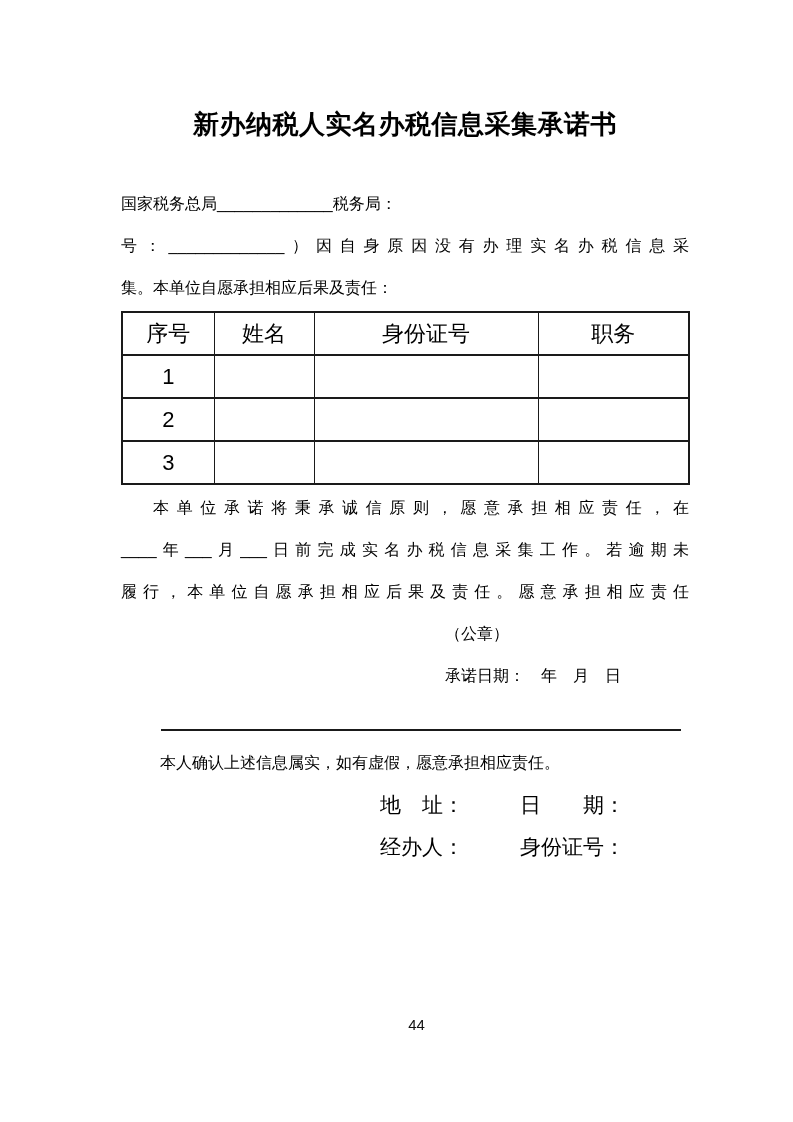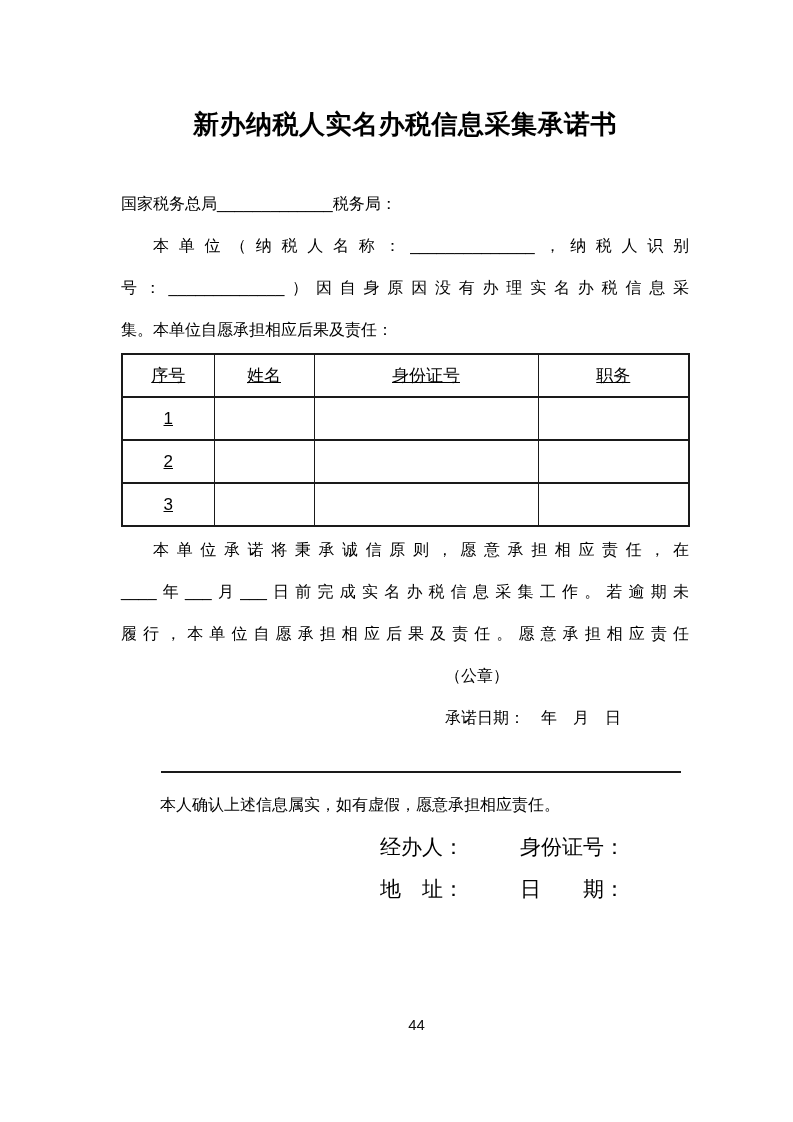--- a/index.html
+++ b/index.html
@@ -37,26 +37,25 @@
     border-collapse:collapse;
     table-layout:fixed;
     width:567px;
     margin-top:2px;
   }
   table.personnel td, table.personnel th{
     border:1px solid #1a1a1a;
     border-top-width:2px;
     border-bottom-width:2px;
     height:41px;
-    font-size:17px;
+    font-size:22px;
     font-weight:normal;
     text-align:center;
     vertical-align:middle;
     padding:0;
-    text-decoration:underline;
   }
   table.personnel{ border:2px solid #1a1a1a; }
   .p2-first{ margin-top:2px; }
   .seal-block{ padding-left:324px; text-indent:0; }
   .divider{
     width:520px;
     margin:32px 0 11px 40px;
     border-top:2px solid #1a1a1a;
     height:0;
   }
@@ -85,21 +84,20 @@
 </head>
 <body>
 
 <div class="page">
   <div class="content">
 
     <h1 class="doc-title">新办纳税人实名办税信息采集承诺书</h1>
 
     <div class="line">国家税务总局_____________税务局：</div>
 
-    <div class="line jline indent">本单位（纳税人名称：______________，纳税人识别</div>
     <div class="line jline">号：_____________）因自身原因没有办理实名办税信息采</div>
     <div class="line">集。本单位自愿承担相应后果及责任：</div>
 
     <table class="personnel">
       <colgroup>
         <col style="width:92px">
         <col style="width:100px">
         <col style="width:224px">
         <col style="width:151px">
       </colgroup>
@@ -139,24 +137,24 @@
 
 
     <div class="line seal-block">（公章）</div>
     <div class="line seal-block">承诺日期：　年　月　日</div>
 
     <div class="divider"></div>
 
     <div class="line confirm">本人确认上述信息属实，如有虚假，愿意承担相应责任。</div>
 
     <div class="sig-row">
+      <span class="sig-a">地　址：</span>
+      <span class="sig-b">日　　期：</span>
+    </div>
+    <div class="sig-row">
       <span class="sig-a">经办人：</span>
       <span class="sig-b">身份证号：</span>
-    </div>
-    <div class="sig-row">
-      <span class="sig-a">地　址：</span>
-      <span class="sig-b">日　　期：</span>
     </div>
 
   </div>
 
   <div class="page-number">44</div>
 </div>
 
 </body></html>

